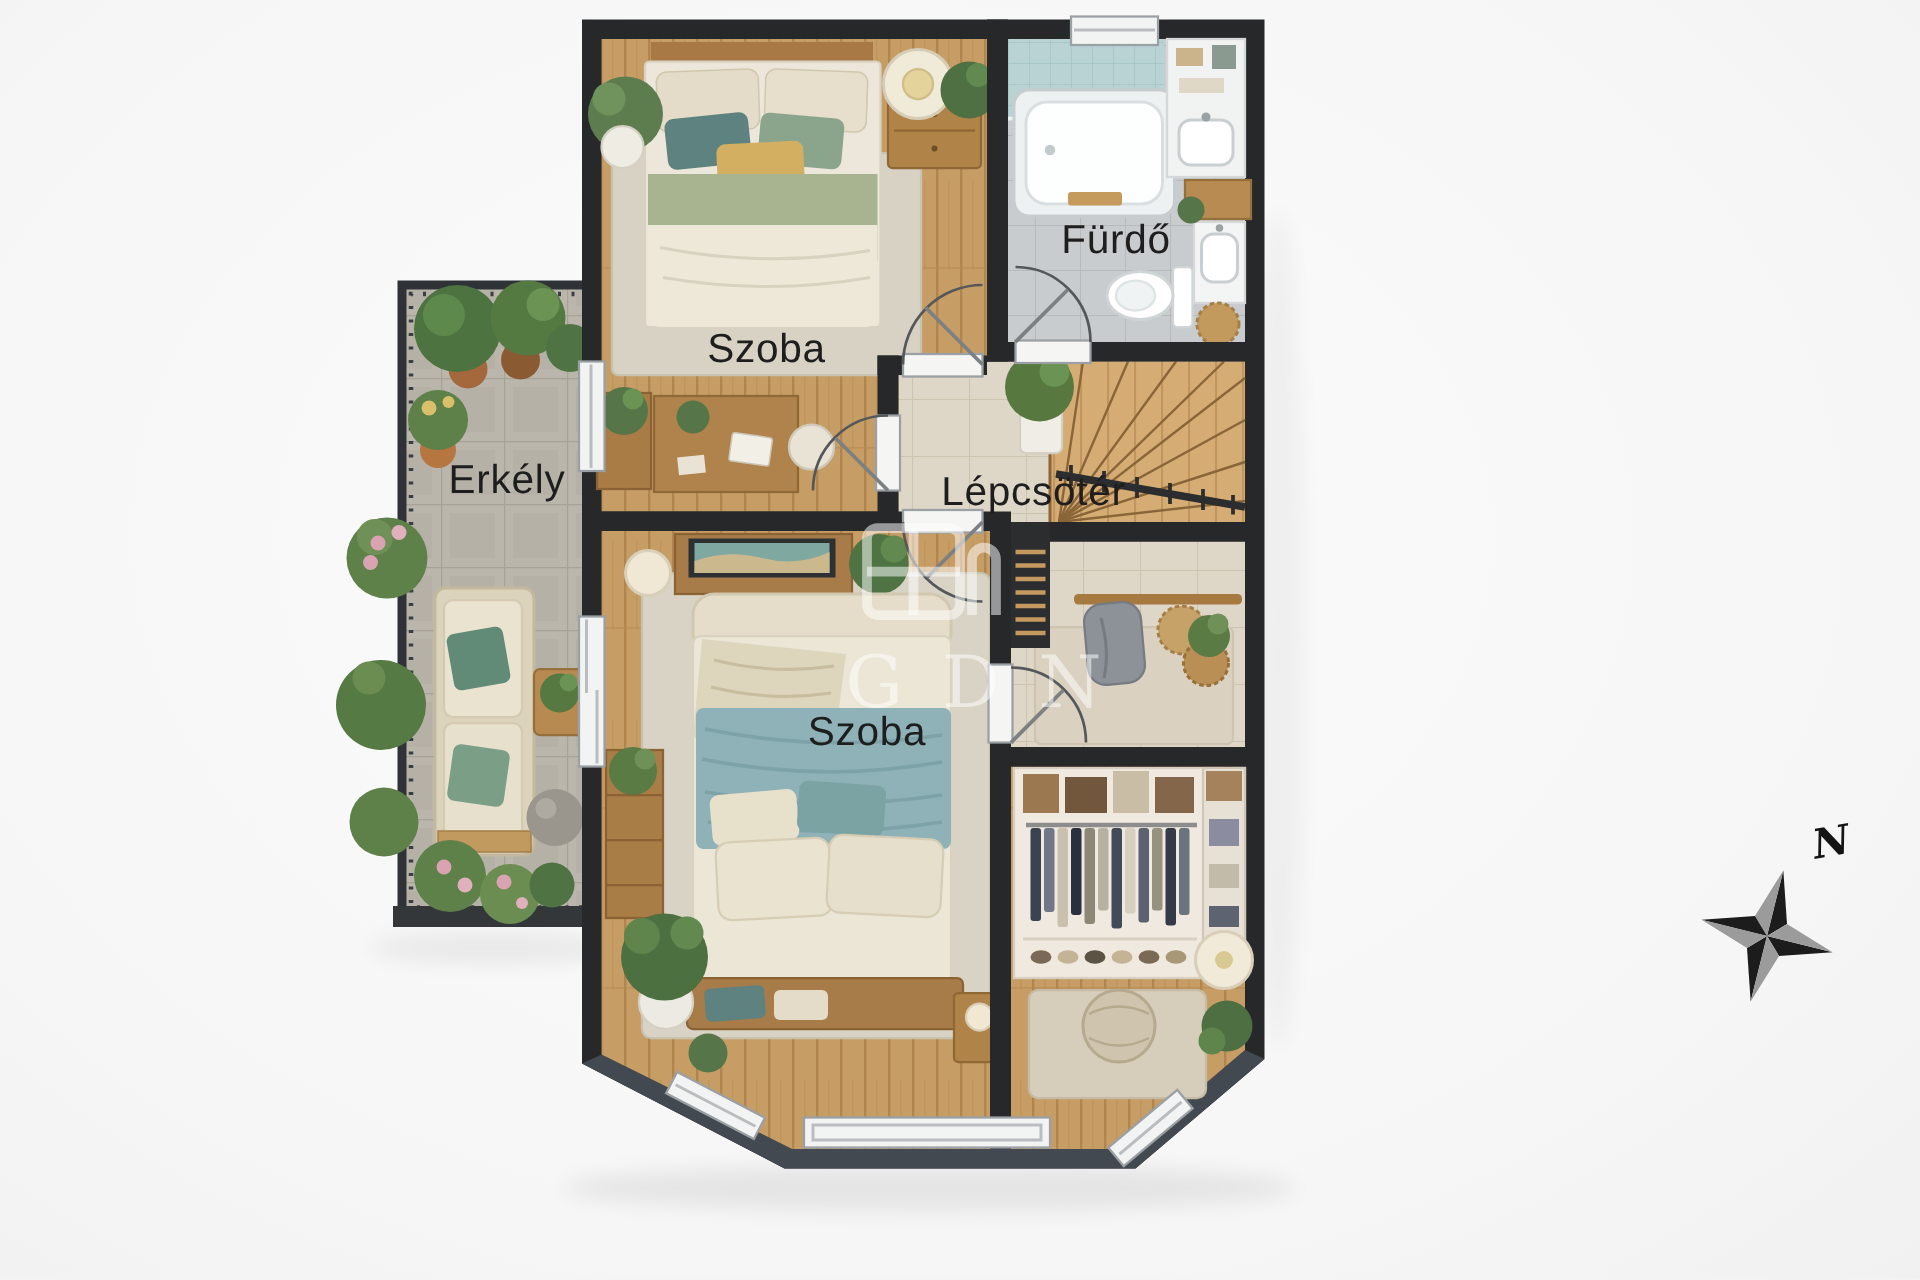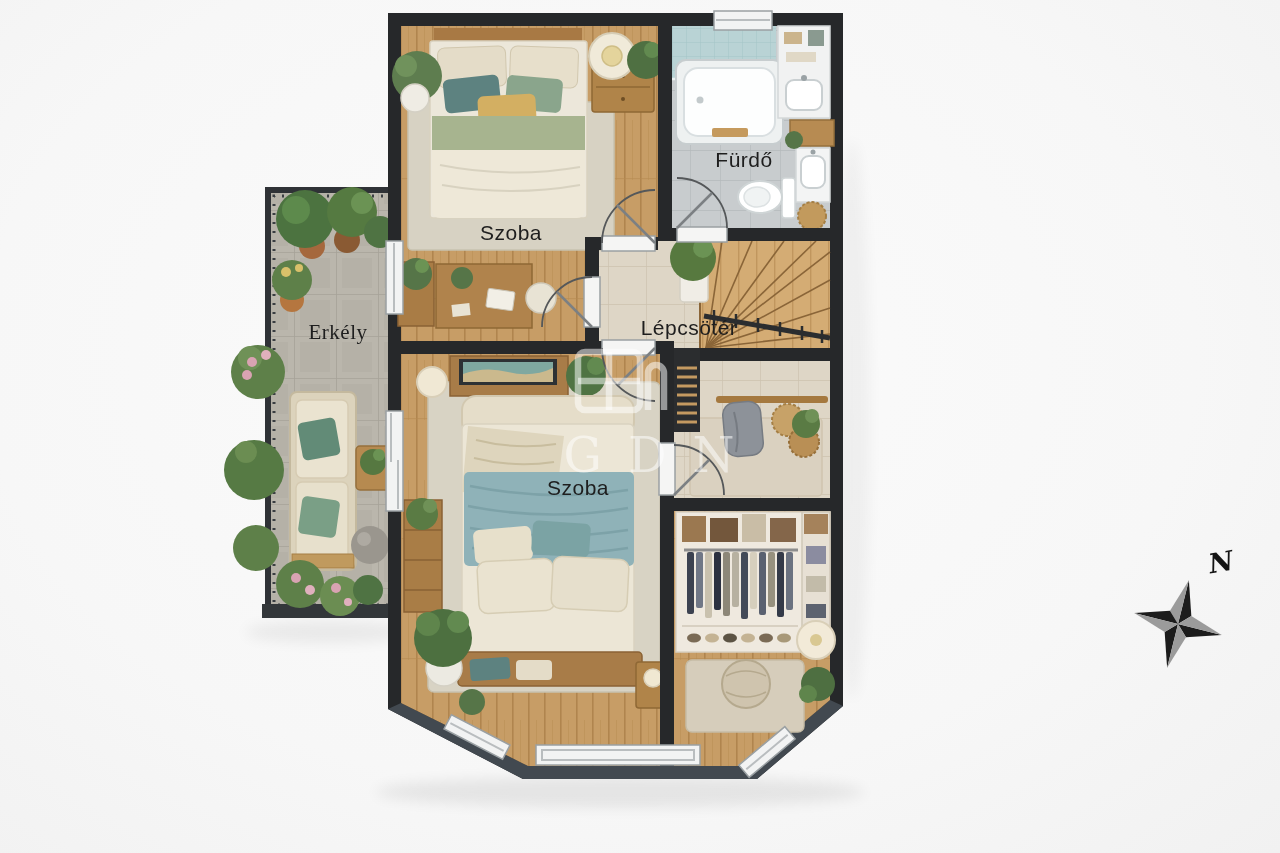--- a/index.html
+++ b/index.html
@@ -9,21 +9,21 @@
     background:#f4f4f4;
   }
   #stage{
     position:relative;width:1280px;height:853px;
     background:radial-gradient(ellipse at 46% 42%, #fbfbfb 0%, #f7f7f7 62%, #f1f1f1 100%);
   }
   #stage svg{position:absolute;left:0;top:0;}
   .room-label{
     position:absolute;transform:translate(-50%,-50%);
     font-family:"Liberation Sans",sans-serif;
-    font-size:21px;color:#1e1e1e;letter-spacing:.5px;white-space:nowrap;
+    font-size:27px;color:#1e1e1e;letter-spacing:.5px;white-space:nowrap;
   }
   .watermark-text{
     position:absolute;left:648px;top:455px;transform:translate(-50%,-50%);
     font-family:"DejaVu Serif",serif;font-size:48px;font-weight:400;
     letter-spacing:26px;margin-left:14px;color:rgba(255,255,255,.52);
     white-space:nowrap;
   }
   .north-label{
     position:absolute;left:1221px;top:562px;transform:translate(-50%,-50%) rotate(-10deg);
     font-family:"DejaVu Serif",serif;font-style:italic;font-weight:bold;
@@ -459,19 +459,19 @@
     <polygon points="1178,669 1167,635 1178,624" fill="#1c1c1c"></polygon>
     <polygon points="1178,669 1189,635 1178,624" fill="#9b9b9b"></polygon>
     <polygon points="1133,624 1167,613 1178,624" fill="#1c1c1c"></polygon>
     <polygon points="1133,624 1167,635 1178,624" fill="#9b9b9b"></polygon>
   </g>
 </svg>
 
 <div class="room-label" style="left:511px;top:233px;">Szoba</div>
 <div class="room-label" style="left:744px;top:160px;">Fürdő</div>
 <div class="room-label" style="left:689px;top:328px;">Lépcsötér</div>
-<div class="room-label" style="left:338px;top:332px;font-family:Liberation Serif, serif;">Erkély</div>
+<div class="room-label" style="left:338px;top:320px;">Erkély</div>
 <div class="room-label" style="left:578px;top:488px;">Szoba</div>
 
 <div class="watermark-text">GDN</div>
 <div class="north-label">N</div>
 
 </div>
 
 </body></html>

